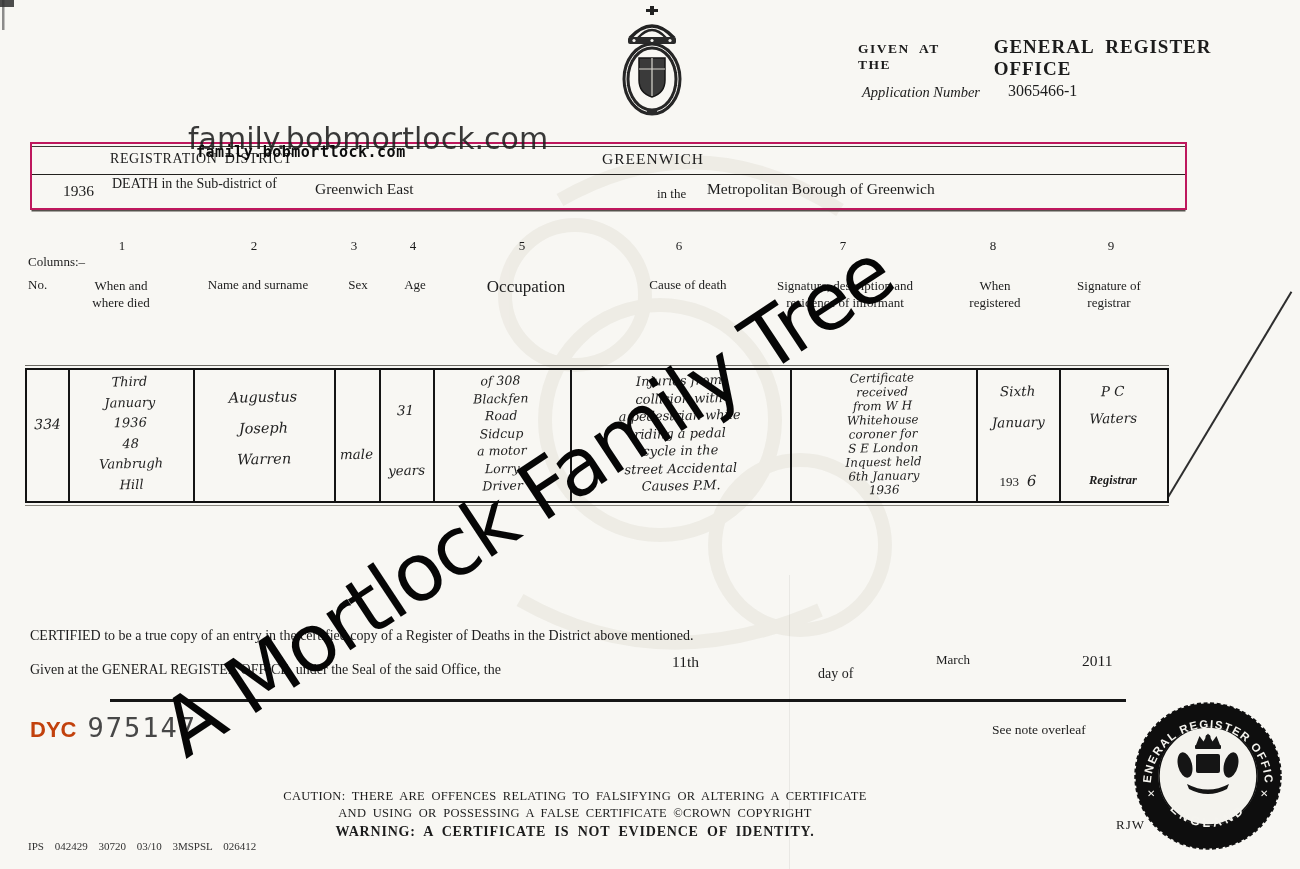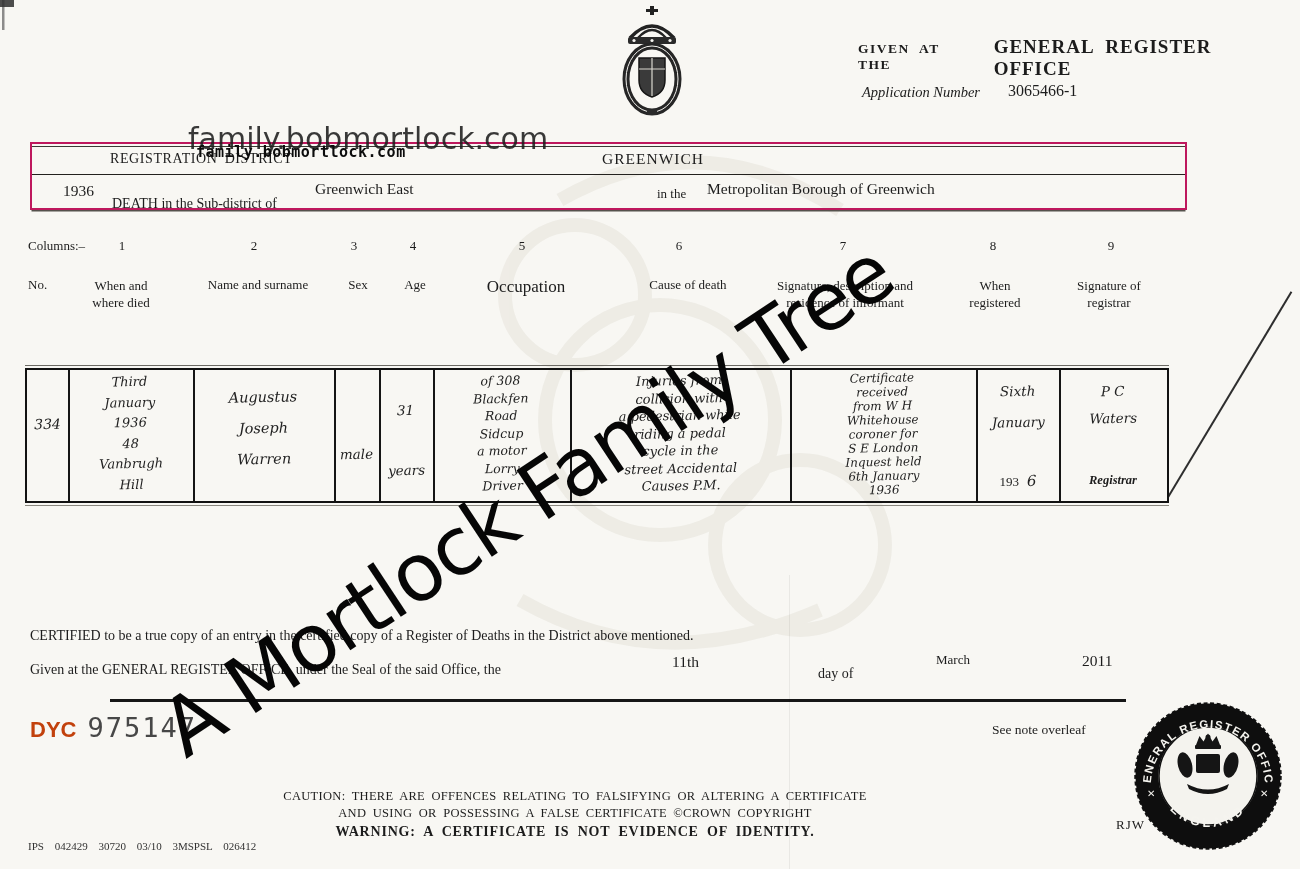--- a/index.html
+++ b/index.html
@@ -93,27 +93,27 @@
 
   <div class="abs print layer1" style="left:862px;top:84px;font-style:italic;font-size:14.5px;">Application Number</div>
   <div class="abs print layer1" style="left:1008px;top:82px;font-size:16px;">3065466-1</div>
 
   <div class="abs district-box layer1" style="left:30px;top:142px;width:1153px;height:64px;">
     <div class="abs" style="left:0;right:0;top:2px;height:1px;background:#3c3a36;"></div>
     <div class="abs print" style="left:78px;top:7px;font-size:14px;letter-spacing:.6px;word-spacing:3px;">REGISTRATION DISTRICT</div>
     <div class="abs print" style="left:570px;top:6px;font-size:15.5px;letter-spacing:1px;">GREENWICH</div>
     <div class="abs" style="left:0;right:0;top:30px;height:1.4px;background:#23211e;"></div>
     <div class="abs print" style="left:31px;top:38px;font-size:15.5px;">1936</div>
-    <div class="abs print" style="left:80px;top:52px;font-size:14px;">DEATH in the Sub-district of</div>
+    <div class="abs print" style="left:80px;top:32px;font-size:14px;">DEATH in the Sub-district of</div>
     <div class="abs print" style="left:283px;top:36px;font-size:15.5px;">Greenwich East</div>
     <div class="abs print" style="left:625px;top:42px;font-size:13px;">in the</div>
     <div class="abs print" style="left:675px;top:36px;font-size:15.5px;">Metropolitan Borough of Greenwich</div>
   </div>
 
-  <div class="abs print layer1" style="left:28px;top:238px;font-size:13px;">Columns:–</div>
+  <div class="abs print layer1" style="left:28px;top:254px;font-size:13px;">Columns:–</div>
   <div class="abs print layer1 center" style="left:122px;top:238px;font-size:13px;">1</div>
   <div class="abs print layer1 center" style="left:254px;top:238px;font-size:13px;">2</div>
   <div class="abs print layer1 center" style="left:354px;top:238px;font-size:13px;">3</div>
   <div class="abs print layer1 center" style="left:413px;top:238px;font-size:13px;">4</div>
   <div class="abs print layer1 center" style="left:522px;top:238px;font-size:13px;">5</div>
   <div class="abs print layer1 center" style="left:679px;top:238px;font-size:13px;">6</div>
   <div class="abs print layer1 center" style="left:843px;top:238px;font-size:13px;">7</div>
   <div class="abs print layer1 center" style="left:993px;top:238px;font-size:13px;">8</div>
   <div class="abs print layer1 center" style="left:1111px;top:238px;font-size:13px;">9</div>
 

